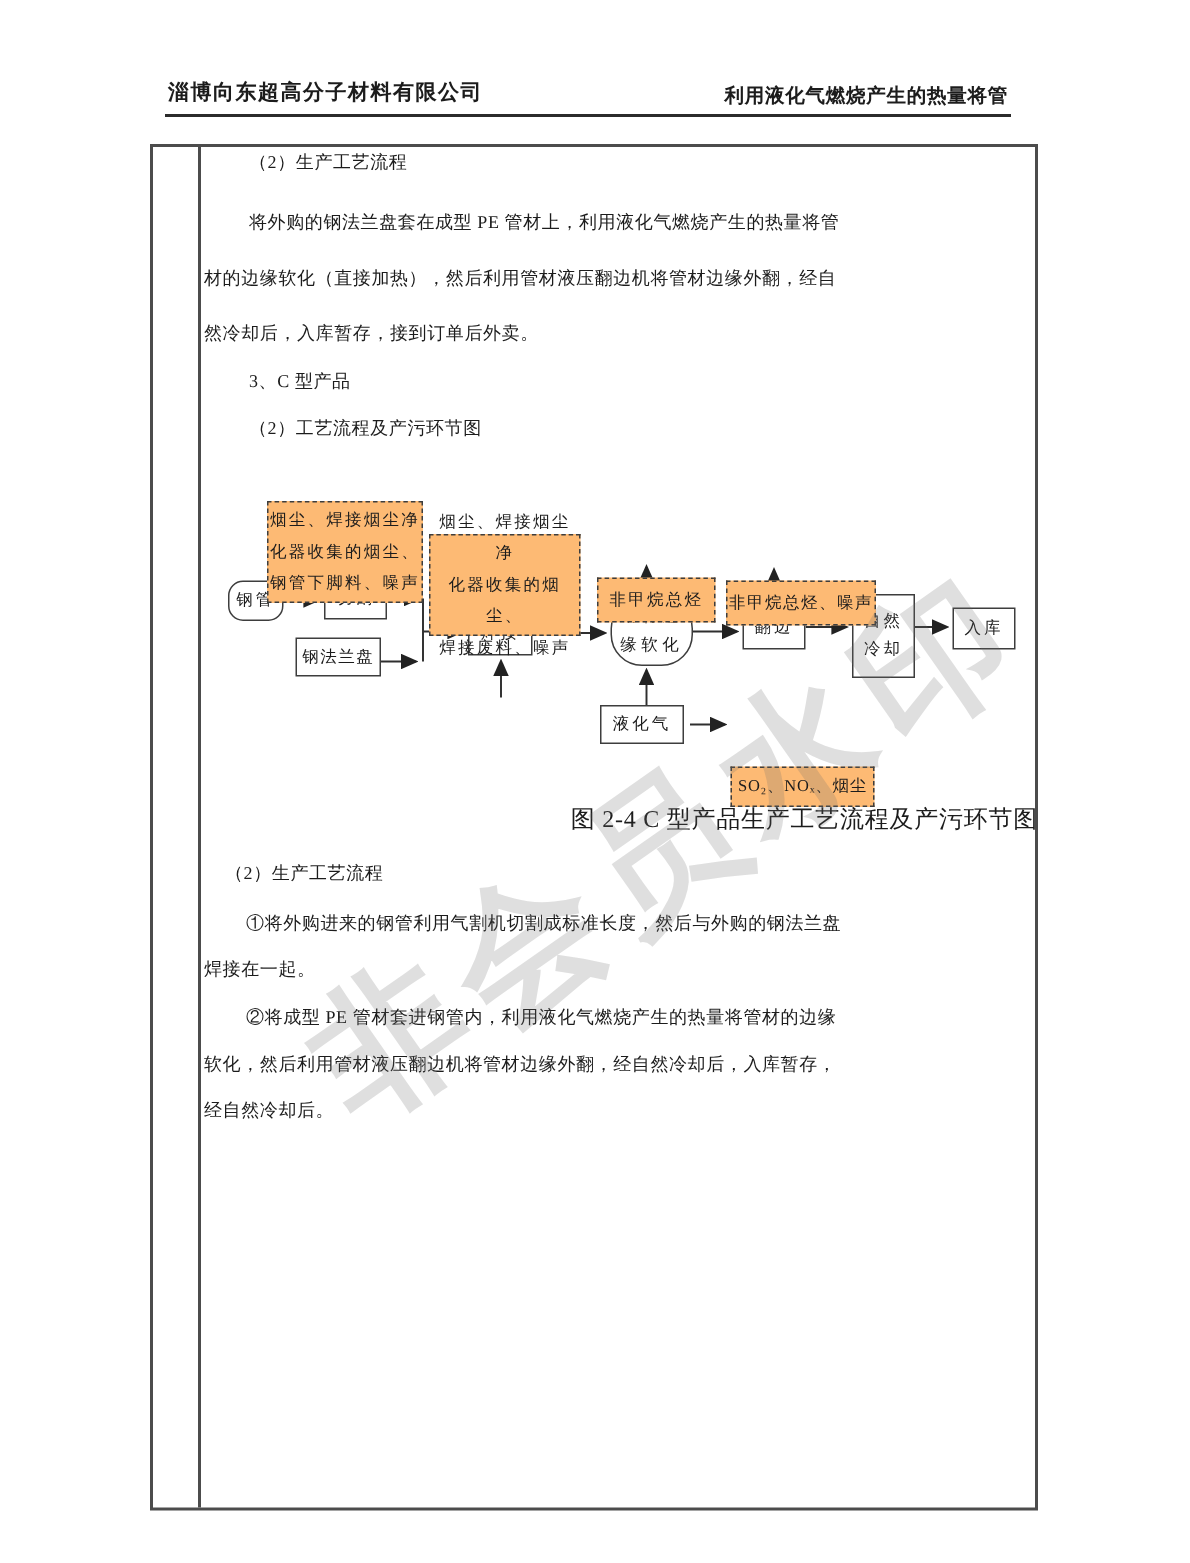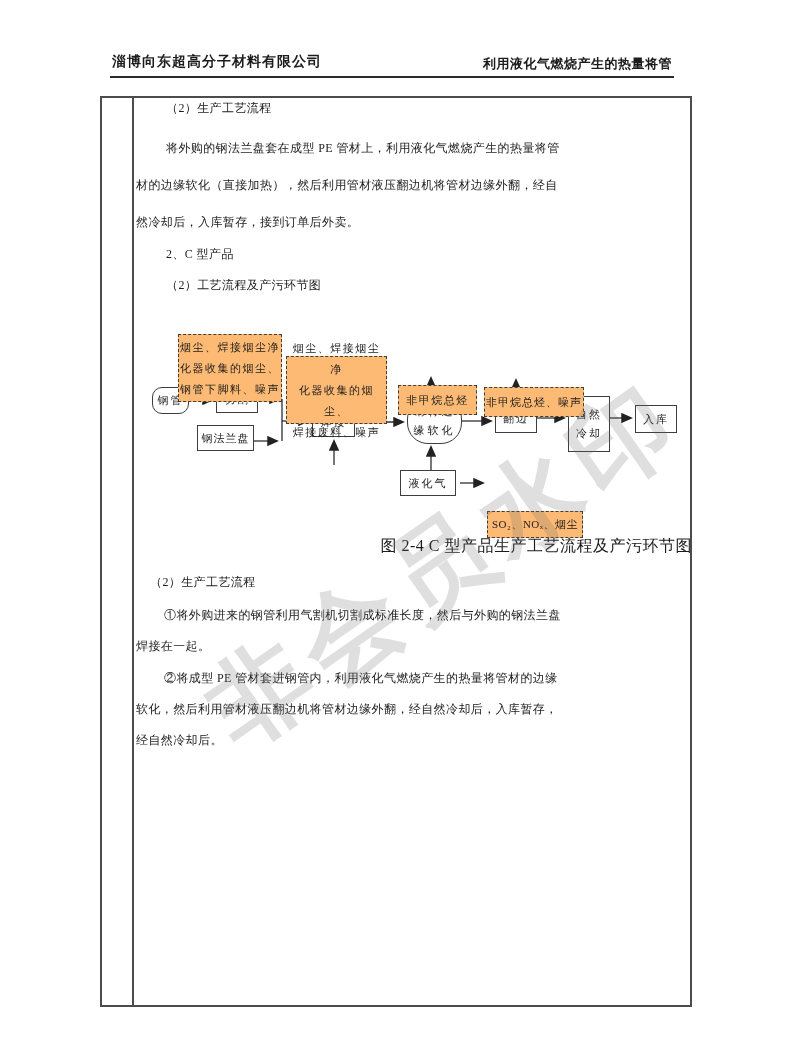--- a/index.html
+++ b/index.html
@@ -51,21 +51,21 @@
   <div class="hdr-rule"></div>
 
   <div class="tbl">
     <div class="tbl-vline"></div>
   </div>
 
   <div class="tl" style="left:166px; top:100px;">（2）生产工艺流程</div>
   <div class="tl" style="left:166px; top:140px;">将外购的钢法兰盘套在成型 PE 管材上，利用液化气燃烧产生的热量将管</div>
   <div class="tl" style="left:136px; top:177px;">材的边缘软化（直接加热），然后利用管材液压翻边机将管材边缘外翻，经自</div>
   <div class="tl" style="left:136px; top:214px;">然冷却后，入库暂存，接到订单后外卖。</div>
-  <div class="tl" style="left:166px; top:246px;">2、C 型产品</div>
+  <div class="tl" style="left:166px; top:246px;">3、C 型产品</div>
   <div class="tl" style="left:166px; top:277px;">（2）工艺流程及产污环节图</div>
 
   <svg class="connectors" viewBox="0 0 793 1042">
     <defs>
       <marker id="ah" markerWidth="9" markerHeight="8" refX="7.5" refY="4" orient="auto">
         <path d="M0,0 L9,4 L0,8 z" fill="#222"></path>
       </marker>
     </defs>
     <g stroke="#2f2f2f" stroke-width="1.3" fill="none">
       <line x1="188" y1="400" x2="212" y2="400" marker-end="url(#ah)"></line>

